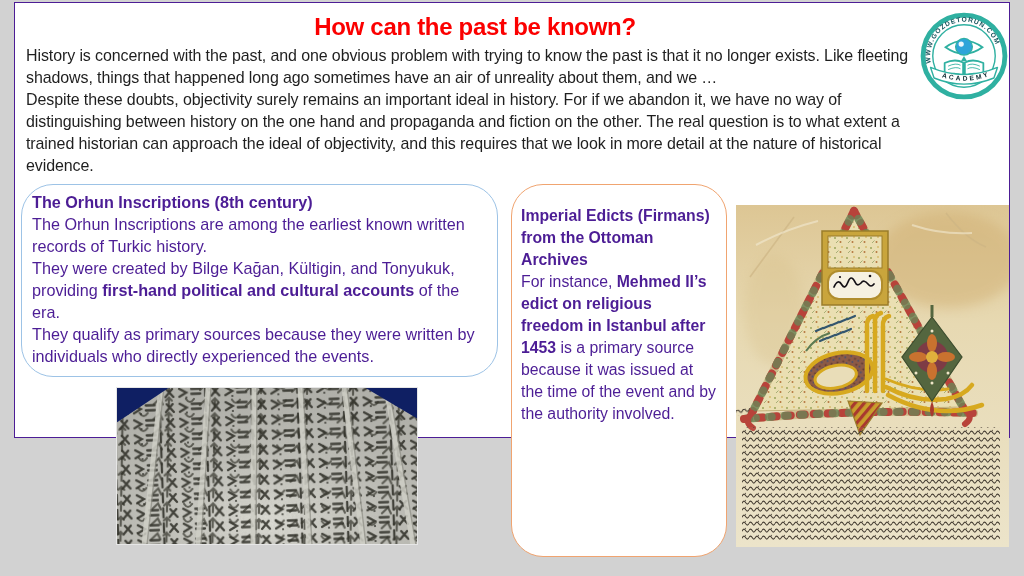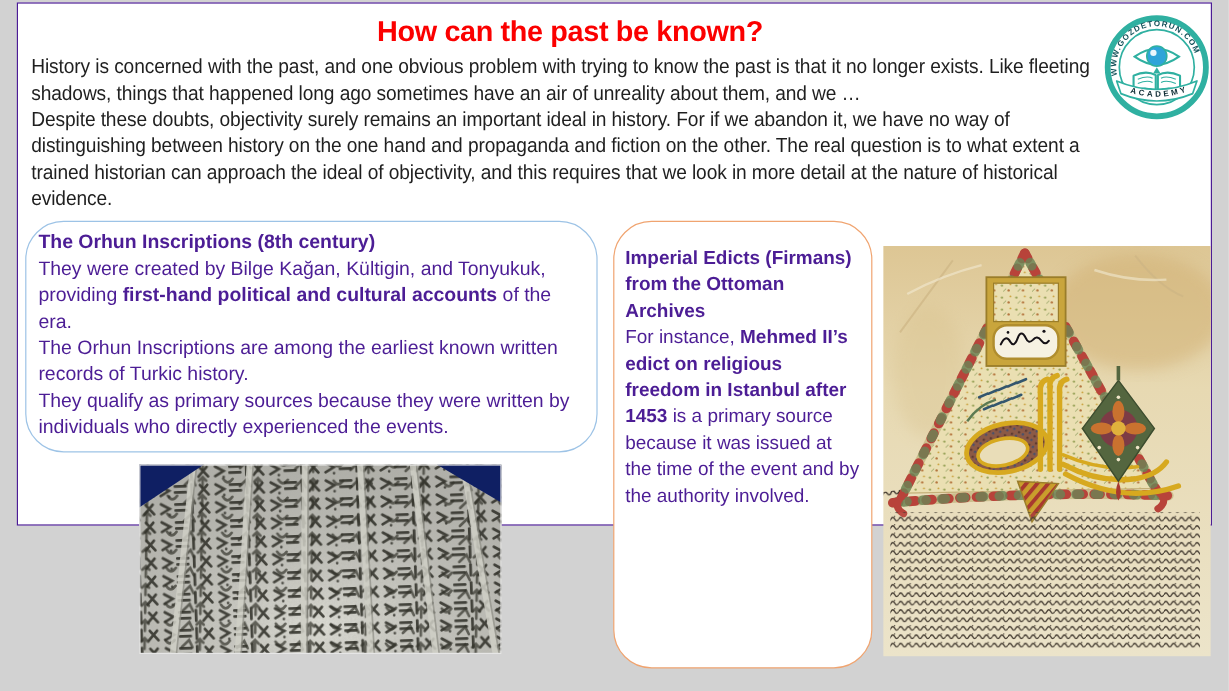--- a/index.html
+++ b/index.html
@@ -85,22 +85,22 @@
           <text font-size="7.6" font-weight="bold" letter-spacing="2.6" fill="#0d2b33">
             <textPath href="#arcBan" xlink:href="#arcBan" startOffset="6">ACADEMY</textPath>
           </text>
         </g>
       </svg>
     </div>
 
     <div class="box box-orhun">
       <h2>The Orhun Inscriptions (8th century)</h2>
       <div>
+          <p><span>The Orhun Inscriptions are among the earliest known written records of Turkic history.</span></p>
           <p><span>They were created by Bilge Kağan, Kültigin, and Tonyukuk, providing </span><b>first-hand political and cultural accounts</b><span> of the era.</span></p>
-          <p><span>The Orhun Inscriptions are among the earliest known written records of Turkic history.</span></p>
           <p><span>They qualify as primary sources because they were written by individuals who directly experienced the events.</span></p>
         </div>
     </div>
 
     <div class="box box-firman">
       <h2>Imperial Edicts (Firmans) from the Ottoman Archives</h2>
       <div>
           <p><span>For instance, </span><b>Mehmed II’s edict on religious freedom in Istanbul after 1453</b><span> is a primary source because it was issued at the time of the event and by the authority involved.</span></p>
         </div>
     </div>

